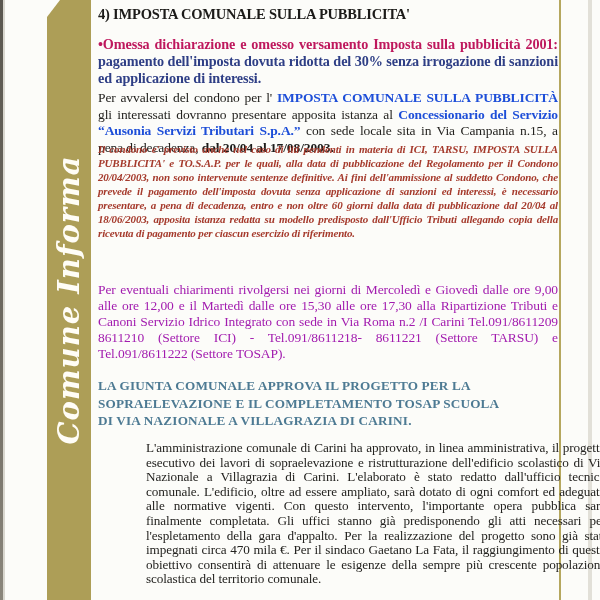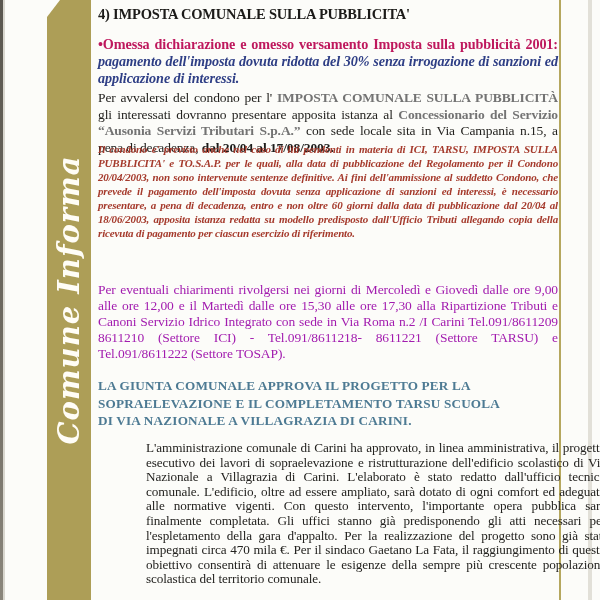--- a/index.html
+++ b/index.html
@@ -32,24 +32,24 @@
   .frame-right{position:absolute;left:559px;top:0;width:2px;height:600px;background:#b5a75e;}
 
   
   .content{position:absolute;left:98px;top:0;width:460px;height:504px;}
   .blk{position:absolute;left:0;width:460px;}
 
   .h1{top:6px;font-size:14.5px;font-weight:bold;color:#1c1b19;letter-spacing:-0.2px;}
 
   .bullet{top:36px;font-size:14.2px;line-height:17px;text-align:justify;letter-spacing:-0.1px;}
   .red-lead{color:#be185d;font-weight:bold;}
-  .blue-strong{color:#2e3e85;font-weight:bold;font-style:italic;}
+  .blue-strong{color:#2e3e85;font-weight:bold;}
 
   .condono{top:90px;font-size:13.5px;line-height:16.5px;text-align:justify;color:#242320;letter-spacing:-0.1px;}
-  .navy{color:#737373;font-weight:bold;margin-top:47px;}
+  .navy{color:#1d4ed8;font-weight:bold;margin-top:47px;}
   .dark-bold{color:#1c1b19;font-weight:bold;}
 
   .redblock{top:142px;font-size:11px;line-height:14px;text-align:justify;
     color:#a53a2c;font-style:italic;font-weight:bold;letter-spacing:-0.15px;}
 
   .info{top:282px;font-size:13.5px;line-height:16px;text-align:justify;color:#a21caf;letter-spacing:-0.1px;}
 
   .h2{top:377px;font-size:13.2px;line-height:17.5px;font-weight:bold;text-align:left;
     color:#4d7a93;letter-spacing:0.2px;}
 
@@ -83,20 +83,20 @@
     <div class="blk condono">
       <span>Per avvalersi del condono per l' </span><span class="navy">IMPOSTA COMUNALE SULLA PUBBLICITÀ</span><span> gli interessati dovranno presentare apposita istanza al </span><span class="navy">Concessionario del Servizio “Ausonia Servizi Tributari S.p.A.”</span><span> con sede locale sita in Via Campania n.15, a pena di decadenza, </span><span class="dark-bold">dal  20/04 al  17/08/2003.</span>
     </div>
 
     <div class="blk redblock">Il condono e' previsto anche nel caso di liti pendenti in materia di ICI, TARSU, IMPOSTA SULLA PUBBLICITA' e TO.S.A.P. per le quali, alla data di pubblicazione del Regolamento per il Condono 20/04/2003, non sono intervenute sentenze definitive. Ai fini dell'ammissione al suddetto Condono, che prevede il pagamento dell'imposta dovuta senza applicazione di sanzioni ed interessi, è necessario presentare, a pena di decadenza, entro e non oltre 60 giorni dalla data di pubblicazione dal 20/04 al 18/06/2003, apposita istanza redatta su modello predisposto dall'Ufficio Tributi allegando copia della ricevuta di pagamento per ciascun esercizio di riferimento.</div>
 
     <div class="blk info">Per eventuali chiarimenti rivolgersi nei giorni di Mercoledì e Giovedì dalle ore 9,00 alle ore 12,00 e il Martedì dalle ore 15,30 alle ore 17,30 alla Ripartizione Tributi e Canoni Servizio Idrico Integrato con sede in Via Roma n.2 /I Carini Tel.091/8611209  8611210 (Settore ICI) - Tel.091/8611218- 8611221  (Settore TARSU) e Tel.091/8611222 (Settore TOSAP).</div>
 
     <div class="blk h2">
       <span>LA GIUNTA COMUNALE APPROVA IL PROGETTO PER LA</span><br>
-      <span>SOPRAELEVAZIONE E IL COMPLETAMENTO TARSU SCUOLA</span><br>
+      <span>SOPRAELEVAZIONE E IL COMPLETAMENTO TOSAP SCUOLA</span><br>
       <span>DI VIA NAZIONALE A VILLAGRAZIA DI CARINI.</span>
     </div>
 
     <div class="blk final">L'amministrazione comunale di Carini ha approvato, in linea amministrativa, il progetto esecutivo dei lavori di sopraelevazione e ristrutturazione dell'edificio scolastico di Via Nazionale a Villagrazia di Carini. L'elaborato è stato redatto dall'ufficio tecnico comunale. L'edificio, oltre ad essere ampliato, sarà dotato di ogni comfort ed adeguato alle normative vigenti. Con questo intervento, l'importante opera pubblica sarà finalmente completata. Gli uffici stanno già predisponendo gli atti necessari per l'espletamento della gara d'appalto. Per la realizzazione del progetto sono già stati impegnati circa 470 mila €. Per il sindaco Gaetano La Fata, il raggiungimento di questo obiettivo consentirà di attenuare le esigenze della sempre più crescente popolazione scolastica del territorio comunale.</div>
 
   </div>
 </div>
 
 </body></html>

